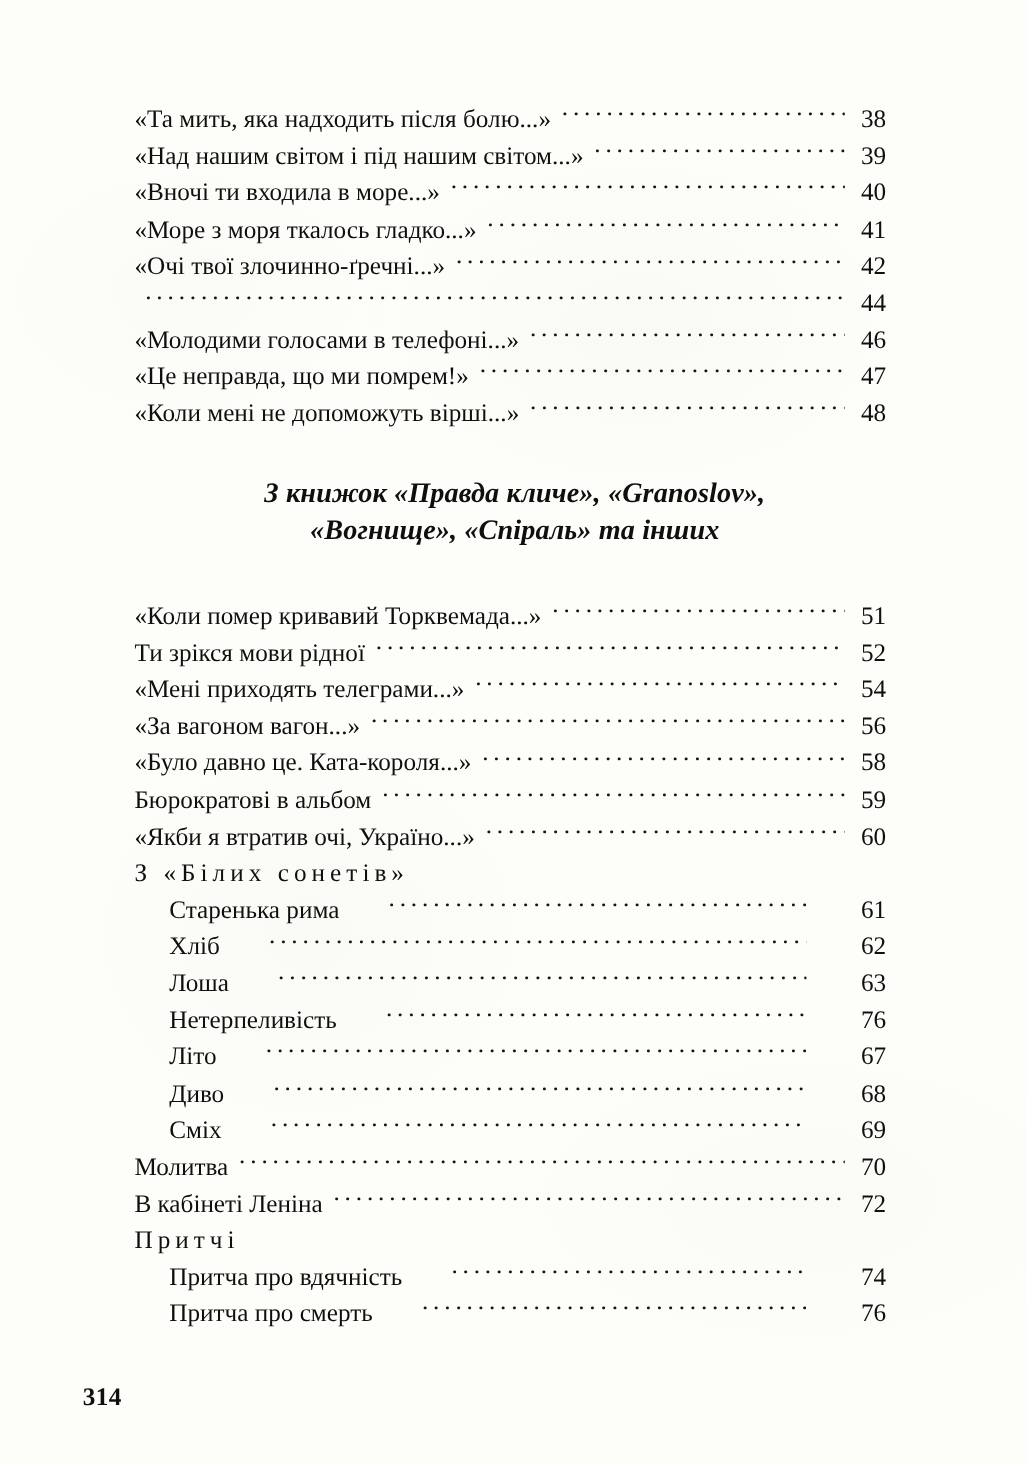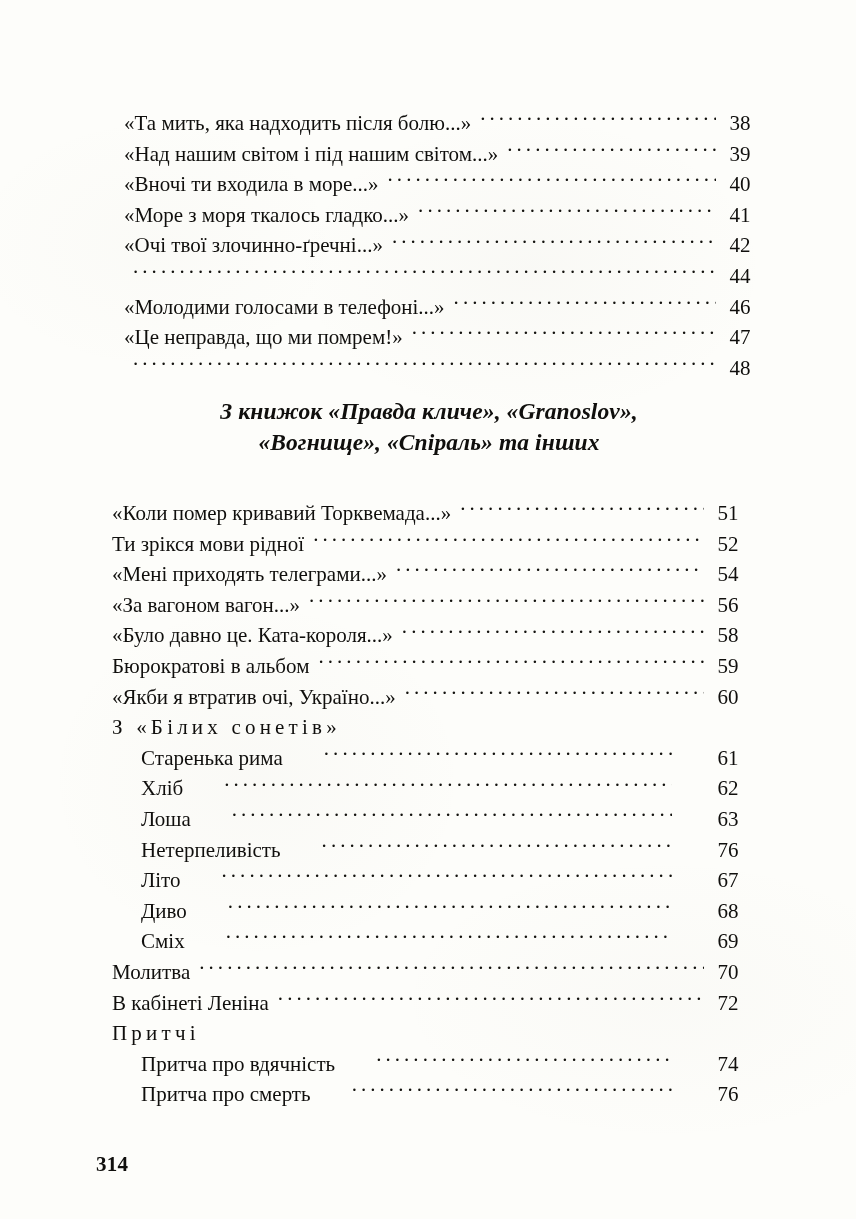--- a/index.html
+++ b/index.html
@@ -33,21 +33,21 @@
     position: absolute;
     inset: 0;
   }
 
   .toc-block {
     position: absolute;
     left: 112px;
     width: 634px;
   }
 
-  #block-one  { top: 108px; margin-left: 12px; }
+  #block-one  { top: 84px; }
   #section-heading { top: 396px; left: 112px; width: 634px; position: absolute; }
   #block-two  { top: 498px; }
 
   
   .section-heading-line {
     text-align: center;
     font-style: italic;
     font-weight: bold;
     font-size: 23.5px;
     line-height: 31px;
@@ -93,21 +93,21 @@
   }
 
   
   .entry.group .entry-title { letter-spacing: 4.2px; text-align: center; }
   .entry.group .leader,
   .entry.group .entry-page { visibility: hidden; }
 
   
   .folio {
     position: absolute;
-    left: 96px;
+    left: 69px;
     top: 1152px;
     font-size: 21px;
     font-weight: bold;
     letter-spacing: 0.3px;
   }
 </style>
 </head>
 <body>
 
 <div class="page">
@@ -148,20 +148,21 @@
         <span class="entry-title">«Молодими голосами в телефоні...»</span>
         <span class="leader"></span>
         <span class="entry-page">46</span>
       </div>
       <div class="entry">
         <span class="entry-title">«Це неправда, що ми помрем!»</span>
         <span class="leader"></span>
         <span class="entry-page">47</span>
       </div>
       <div class="entry">
+        <span class="entry-title">«Коли мені не допоможуть вірші...»</span>
         <span class="leader"></span>
         <span class="entry-page">48</span>
       </div>
     </div>
 
   <div id="section-heading">
     <div class="section-heading-line">З книжок «Правда кличе», «Granoslov»,</div>
     <div class="section-heading-line">«Вогнище», «Спіраль» та інших</div>
   </div>
 

